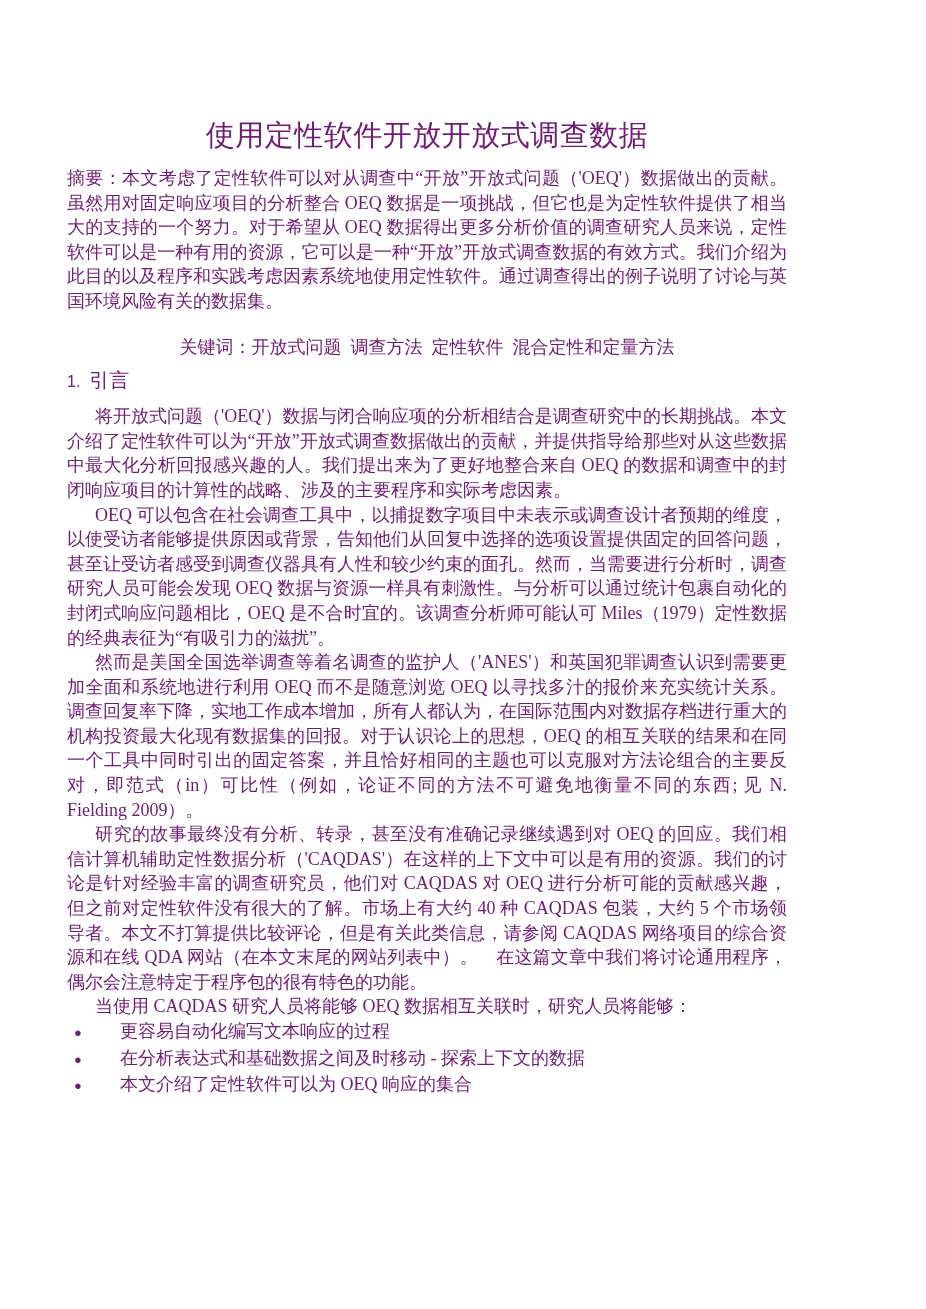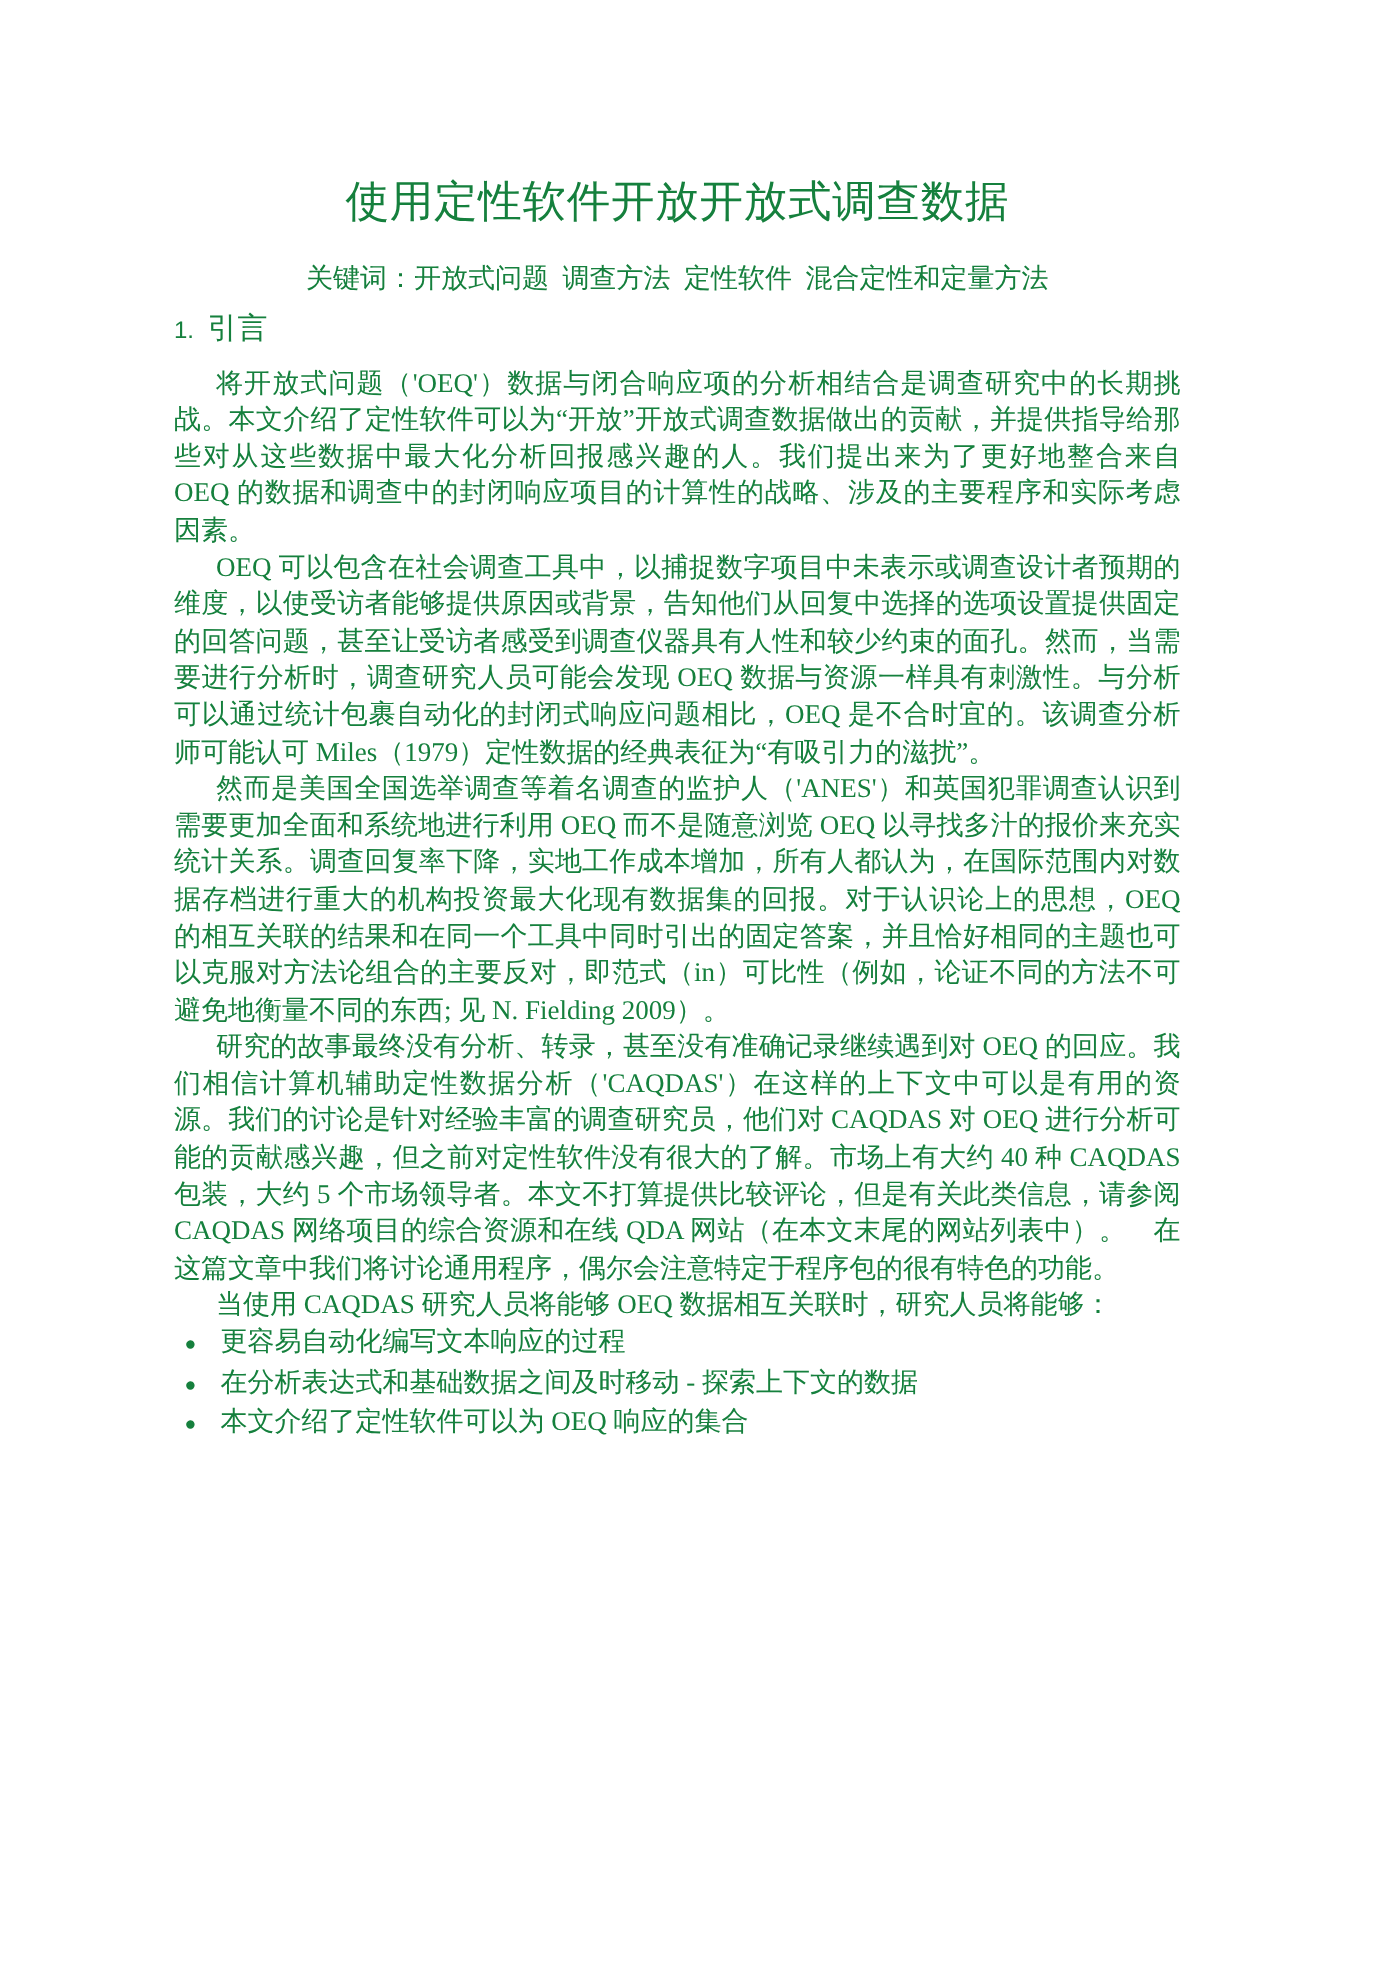--- a/index.html
+++ b/index.html
@@ -6,22 +6,22 @@
     margin: 0;
     padding: 0;
     background: #ffffff;
   }
   .page {
     position: relative;
     width: 926px;
     height: 1309px;
     background: #ffffff;
     box-sizing: border-box;
-    padding: 118px 139px 0 116px;
-    color: #15803d;
+    padding: 118px 139px 0 67px;
+    color: #701a75;
     font-family: "Liberation Serif", "DejaVu Serif", serif;
     font-size: 18px;
     line-height: 24.6px;
   }
   .paper-title {
     margin: 0 0 14px 0;
     font-size: 29px;
     line-height: 34px;
     font-weight: 400;
     text-align: center;
@@ -71,29 +71,31 @@
   }
   .bullet-marker {
     flex: 0 0 31px;
     box-sizing: border-box;
     padding-left: 7px;
     font-size: 13px;
     line-height: 24.6px;
   }
   .bullet-text {
     flex: 1 1 auto;
+    margin-left: 22px;
   }
 </style>
 </head>
 <body>
 
 <div class="page">
 
   <h1 class="paper-title">使用定性软件开放开放式调查数据</h1>
 
+  <p class="abstract">摘要：本文考虑了定性软件可以对从调查中“开放”开放式问题（'OEQ'）数据做出的贡献。虽然用对固定响应项目的分析整合 OEQ 数据是一项挑战，但它也是为定性软件提供了相当大的支持的一个努力。对于希望从 OEQ 数据得出更多分析价值的调查研究人员来说，定性软件可以是一种有用的资源，它可以是一种“开放”开放式调查数据的有效方式。我们介绍为此目的以及程序和实践考虑因素系统地使用定性软件。通过调查得出的例子说明了讨论与英国环境风险有关的数据集。</p>
 
   <p class="keywords">关键词：开放式问题 调查方法 定性软件 混合定性和定量方法</p>
 
   <h2 class="section-heading">
     <span class="section-number">1.</span><span>引言</span>
   </h2>
 
   <p class="body-par">将开放式问题（'OEQ'）数据与闭合响应项的分析相结合是调查研究中的长期挑战。本文介绍了定性软件可以为“开放”开放式调查数据做出的贡献，并提供指导给那些对从这些数据中最大化分析回报感兴趣的人。我们提出来为了更好地整合来自 OEQ 的数据和调查中的封闭响应项目的计算性的战略、涉及的主要程序和实际考虑因素。</p>
 
   <p class="body-par">OEQ 可以包含在社会调查工具中，以捕捉数字项目中未表示或调查设计者预期的维度，以使受访者能够提供原因或背景，告知他们从回复中选择的选项设置提供固定的回答问题，甚至让受访者感受到调查仪器具有人性和较少约束的面孔。然而，当需要进行分析时，调查研究人员可能会发现 OEQ 数据与资源一样具有刺激性。与分析可以通过统计包裹自动化的封闭式响应问题相比，OEQ 是不合时宜的。该调查分析师可能认可 Miles（1979）定性数据的经典表征为“有吸引力的滋扰”。</p>

